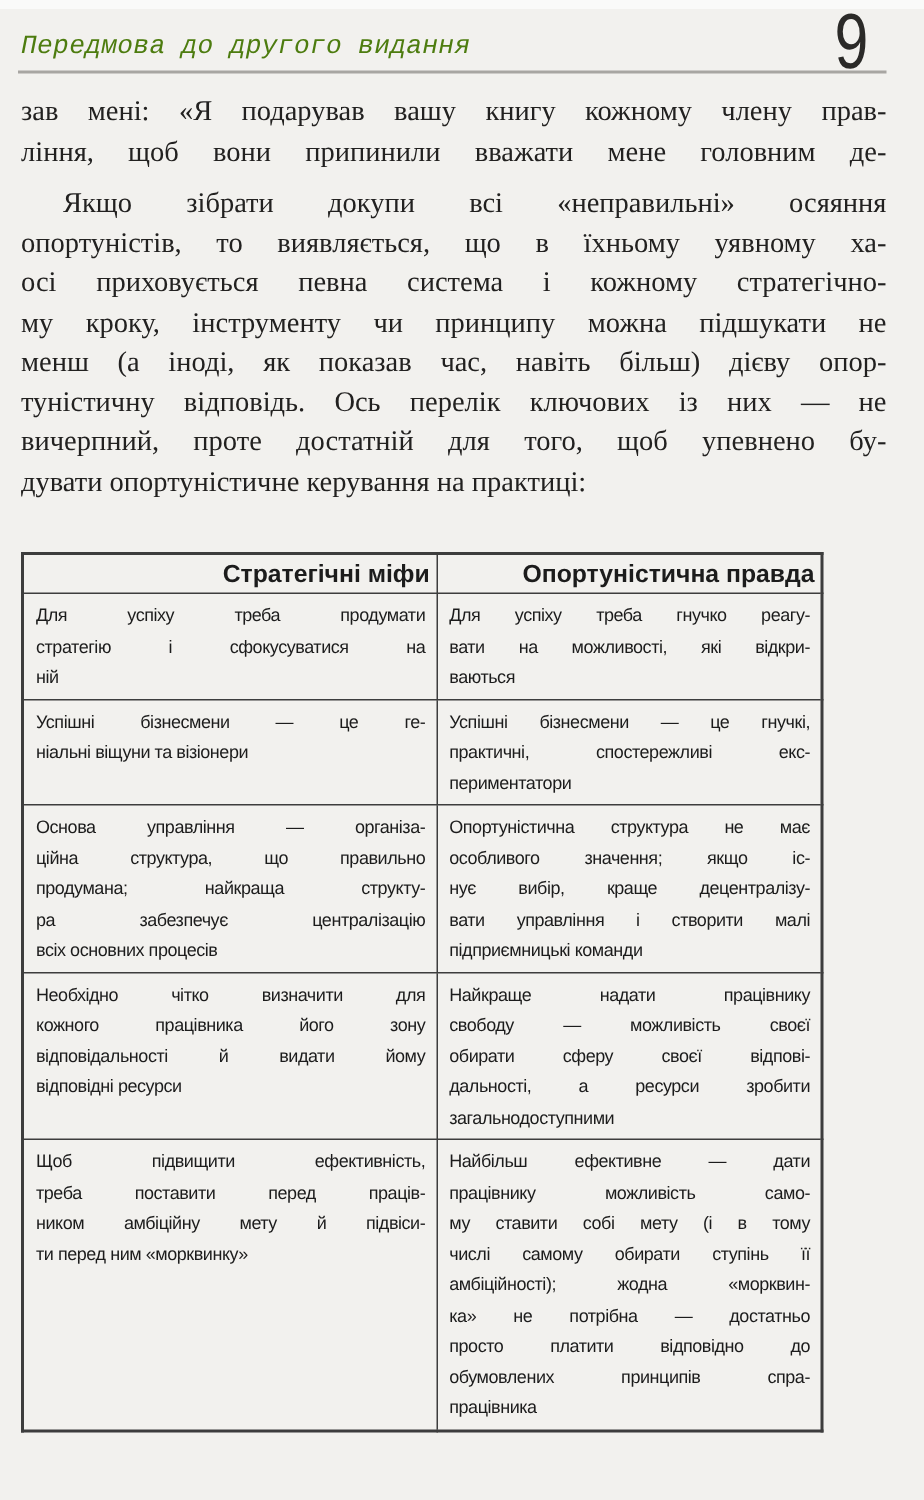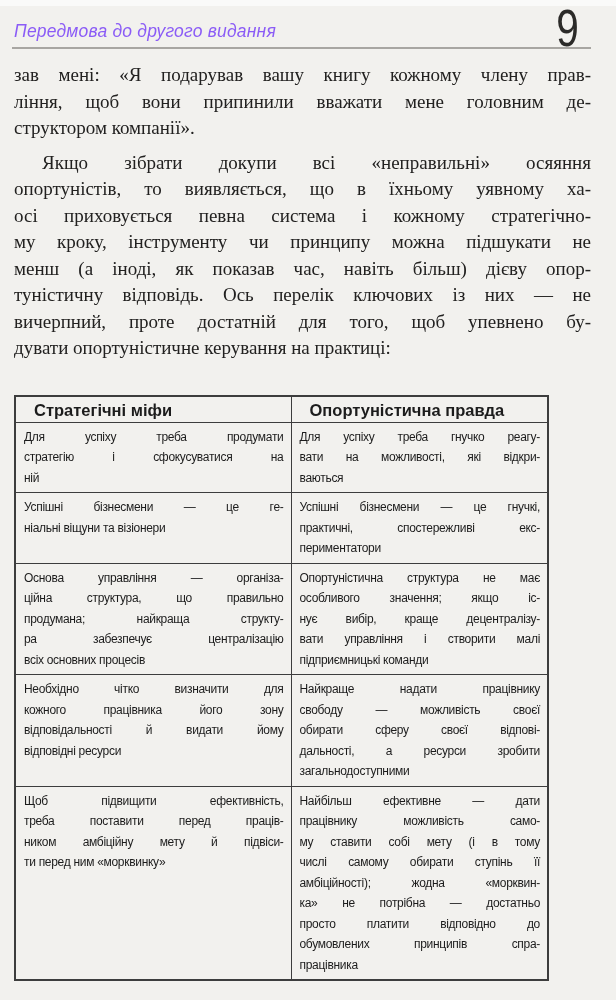--- a/index.html
+++ b/index.html
@@ -10,24 +10,24 @@
     background:#f2f1ee;
     overflow:hidden;
     font-family:"Liberation Sans", sans-serif;
   }
   .top-edge {
     position:absolute; top:0; left:0; width:616px; height:6px;
     background:#fafaf9;
   }
   .chapter-title {
     position:absolute; left:14px; top:20px;
-    font-family:Liberation Sans, sans-serif;
+    font-family:Liberation Mono, monospace;
     font-style:italic;
     font-size:17.5px; line-height:22px;
-    color:#8b5cf6;
+    color:#4d7c0f;
     letter-spacing:0.2px;
   }
   .page-number {
     position:absolute; right:37px; top:3px;
     font-family:"Liberation Sans", sans-serif;
     font-weight:300;
     font-size:52px; line-height:50px;
     color:#2b2a28;
     transform:scaleX(0.78);
     transform-origin:right center;
@@ -62,22 +62,22 @@
   }
   table.myths-table, table.myths-table th, table.myths-table td {
     border:1px solid #3d3d3d;
   }
   table.myths-table { border-width:2px; }
   table.myths-table th {
     font-family:"Liberation Sans", sans-serif;
     font-weight:bold;
     font-size:16.5px; line-height:20px;
     color:#1c1c1c;
-    padding:3px 4px 2px 18px;
-    text-align:left;
+    padding:3px 4px 2px 4px;
+    text-align:right;
   }
   table.myths-table col.col-myth { width:276px; }
   table.myths-table col.col-truth { width:257px; }
   table.myths-table td {
     vertical-align:top;
     padding:4px 7px 4px 8px;
     font-family:"Liberation Sans", sans-serif;
     font-size:12px; line-height:20.5px;
     letter-spacing:-0.3px;
     color:#1c1c1c;
@@ -98,21 +98,20 @@
 
   <div class="page-number">9</div>
 
   <div class="header-rule"></div>
 
   <div class="content">
     <div id="paragraphs">
         <div class="paragraph">
           <div class="body-line">зав мені: «Я подарував вашу книгу кожному члену прав-</div>
           <div class="body-line">ління, щоб вони припинили вважати мене головним де-</div>
-          <div class="body-line last">структором компанії».</div>
         </div>
         <div class="paragraph indent">
           <div class="body-line">Якщо зібрати докупи всі «неправильні» осяяння</div>
           <div class="body-line">опортуністів, то виявляється, що в їхньому уявному ха-</div>
           <div class="body-line">осі приховується певна система і кожному стратегічно-</div>
           <div class="body-line">му кроку, інструменту чи принципу можна підшукати не</div>
           <div class="body-line">менш (а іноді, як показав час, навіть більш) дієву опор-</div>
           <div class="body-line">туністичну відповідь. Ось перелік ключових із них — не</div>
           <div class="body-line">вичерпний, проте достатній для того, щоб упевнено бу-</div>
           <div class="body-line last">дувати опортуністичне керування на практиці:</div>

